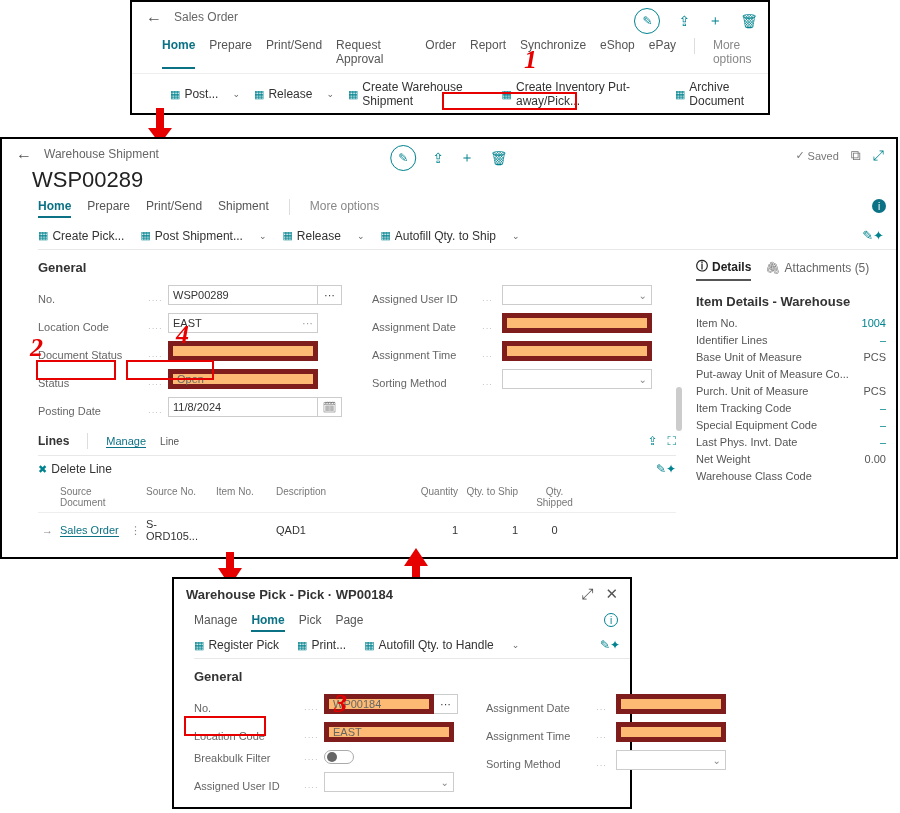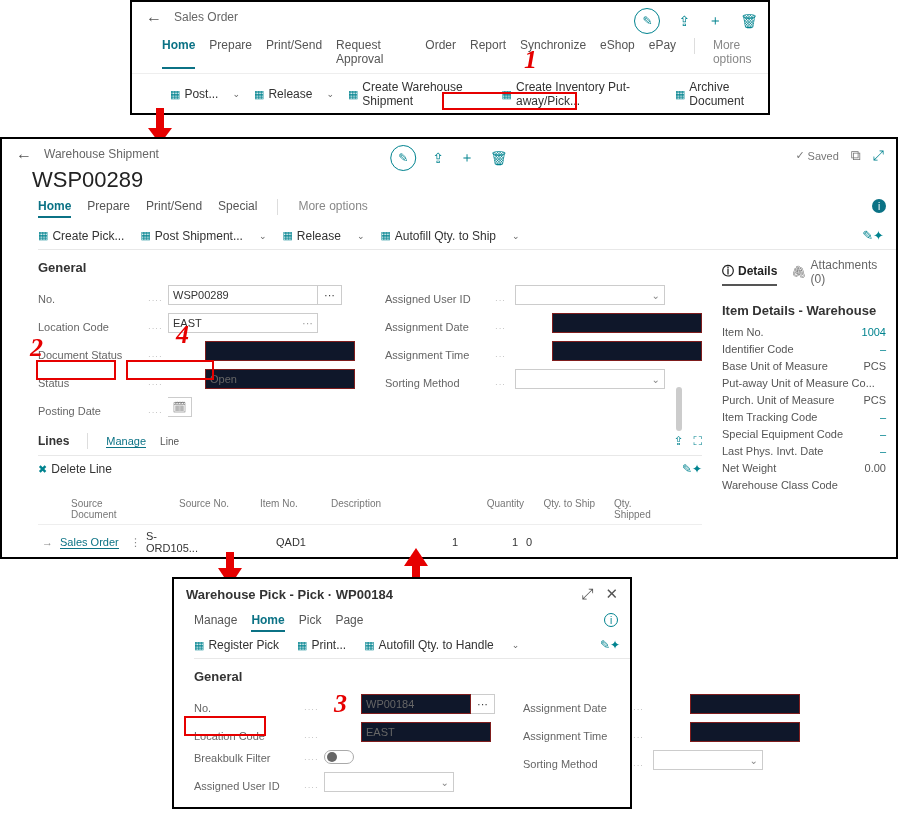--- a/index.html
+++ b/index.html
@@ -51,45 +51,45 @@
   .p2-body { display:flex; }
   .p2-left { flex: 1; padding: 0 10px 0 36px; position:relative; }
   .p2-right { width:210px; border-left: 0; padding: 8px 10px; }
   .p2-scroll-thumb { width:6px; background:#ccc; border-radius:3px; height:44px; position:absolute; right:214px; top:248px; }
 
   .section-title { font-weight:600; font-size:13px; margin: 10px 0; }
   .form-row { display:flex; align-items:flex-end; margin-bottom:8px; }
   .form-row label { width:110px; font-size:11px; color:#666; }
   .dots { flex:0 0 20px; color:#bbb; letter-spacing:1px; font-size:8px; }
   .inp { flex:0 0 150px; height:20px; border:1px solid #ccc; background:#fff; font-size:11px; padding: 0 4px; display:flex; align-items:center; }
-  .inp.ro { background:#0f172a; border:1px solid #7f1d1d; color:#666;margin-left:37px; }
+  .inp.ro { background:#fdba74; border:5px solid #7f1d1d; color:#666; }
   .inp.sel { justify-content:flex-end; }
   .inp .vcaret { color:#888; font-size:10px; }
   .inp-ell { width:24px; height:20px; border:1px solid #ccc; border-left:none; display:flex; align-items:center; justify-content:center; font-size:11px; cursor:pointer; }
   .cal-icon { width:24px; height:20px; border:1px solid #ccc; border-left:none; display:flex; align-items:center; justify-content:center; font-size:11px; cursor:pointer; color:#666; }
   .form-cols { display:flex; gap:30px; }
   .form-col { flex:1; }
 
   .lines-bar { display:flex; align-items:center; gap:14px; margin-top:8px; border-bottom:1px solid #e8e8e8; padding-bottom:6px; }
   .lines-title { font-weight:600; }
   .link { color:#0b7285; border-bottom:1px solid #0b7285; cursor:pointer; font-size:11px; }
   .lines-right { margin-left:auto; display:flex; gap:10px; color:#00838f; }
   .lines-sub { display:flex; gap:10px; margin-top:6px; align-items:center; }
-  .thead { display:flex; font-size:10px; color:#777; border-bottom:1px solid #eee; padding:4px 0; margin-top:18px;gap:11px; }
+  .thead { display:flex; font-size:10px; color:#777; border-bottom:1px solid #eee; padding:4px 0; margin-top:6px; }
   .trow { display:flex; font-size:11px; padding:5px 0; align-items:center; }
   .col { padding:0 4px; }
   .c-sd { width:70px; }
   .c-kebab { width:16px; color:#888; text-align:center; cursor:pointer; }
   .c-arrow { width:18px; text-align:center; color:#888; }
   .c-sno { width:70px; }
   .c-item { width:60px; }
   .c-desc { width:130px; }
   .c-qty { width:60px; text-align:right; }
   .c-ship { width:60px; text-align:right; }
-  .c-shipped { width:65px; text-align:left; }
+  .c-shipped { width:65px; text-align:center; }
 
   
   .fb-tabs { display:flex; gap:14px; font-size:12px; align-items:center; border-bottom:1px solid transparent; }
   .fb-tab { display:flex; align-items:center; gap:4px; color:#666; padding-bottom:4px; }
   .fb-tab.active { color:#222; font-weight:600; border-bottom:2px solid #555; }
   .fb-title { font-size:13px; font-weight:600; margin:12px 0 8px; }
   .fb-row { display:flex; justify-content:space-between; font-size:11px; margin:5px 0; color:#555; }
   .fb-row .val { color:#00838f; }
   .fb-row .dash { color:#00838f; }
 
@@ -186,21 +186,21 @@
           <span>Saved</span>
         </span>
       <span class="ico ico-gray">⧉</span>
       <span class="ico" style="color:#00838f">⤢</span>
     </div>
     <div class="p2-title">WSP00289</div>
     <div class="p2-tabs">
       <span class="ptab active">Home</span>
       <span class="ptab">Prepare</span>
       <span class="ptab">Print/Send</span>
-      <span class="ptab">Special</span>
+      <span class="ptab">Shipment</span>
       <span class="pdiv"></span>
       <span class="ptab" style="color:#888">More options</span>
       <span style="margin-left:auto; margin-right:10px;" class="info-dot">i</span>
     </div>
     <div class="p2-actionbar">
       <span class="actbtn">
           <span class="mini-ico">▦</span>
           <span>Create Pick...</span>
         </span>
       <span class="actbtn">
@@ -252,20 +252,23 @@
             <div class="form-row">
               <label>Status</label>
               <span class="dots">····</span>
               <span class="inp ro">
                   <span>Open</span>
                 </span>
             </div>
             <div class="form-row">
               <label>Posting Date</label>
               <span class="dots">····</span>
+              <span class="inp">
+                  <span>11/8/2024</span>
+                </span>
               <span class="cal-icon">🗓</span>
             </div>
           </div>
           <div class="form-col">
             <div class="form-row">
               <label>Assigned User ID</label>
               <span class="dots">···</span>
               <span class="inp sel">
                   <span></span>
                   <span class="vcaret">⌄</span>
@@ -341,30 +344,30 @@
       <div class="p2-scroll-thumb"></div>
 
       <div class="p2-right">
         <div class="fb-tabs">
           <span class="fb-tab active">
               <span>ⓘ</span>
               <span>Details</span>
             </span>
           <span class="fb-tab">
               <span>🖇</span>
-              <span>Attachments (0)</span>
+              <span>Attachments (5)</span>
             </span>
         </div>
         <div class="fb-title">Item Details - Warehouse</div>
         <div class="fb-row">
             <span>Item No.</span>
             <span class="val">1004</span>
           </div>
         <div class="fb-row">
-            <span>Identifier Code</span>
+            <span>Identifier Lines</span>
             <span class="dash">–</span>
           </div>
         <div class="fb-row">
             <span>Base Unit of Measure</span>
             <span>PCS</span>
           </div>
         <div class="fb-row">
             <span>Put-away Unit of Measure Co...</span>
             <span></span>
           </div>

